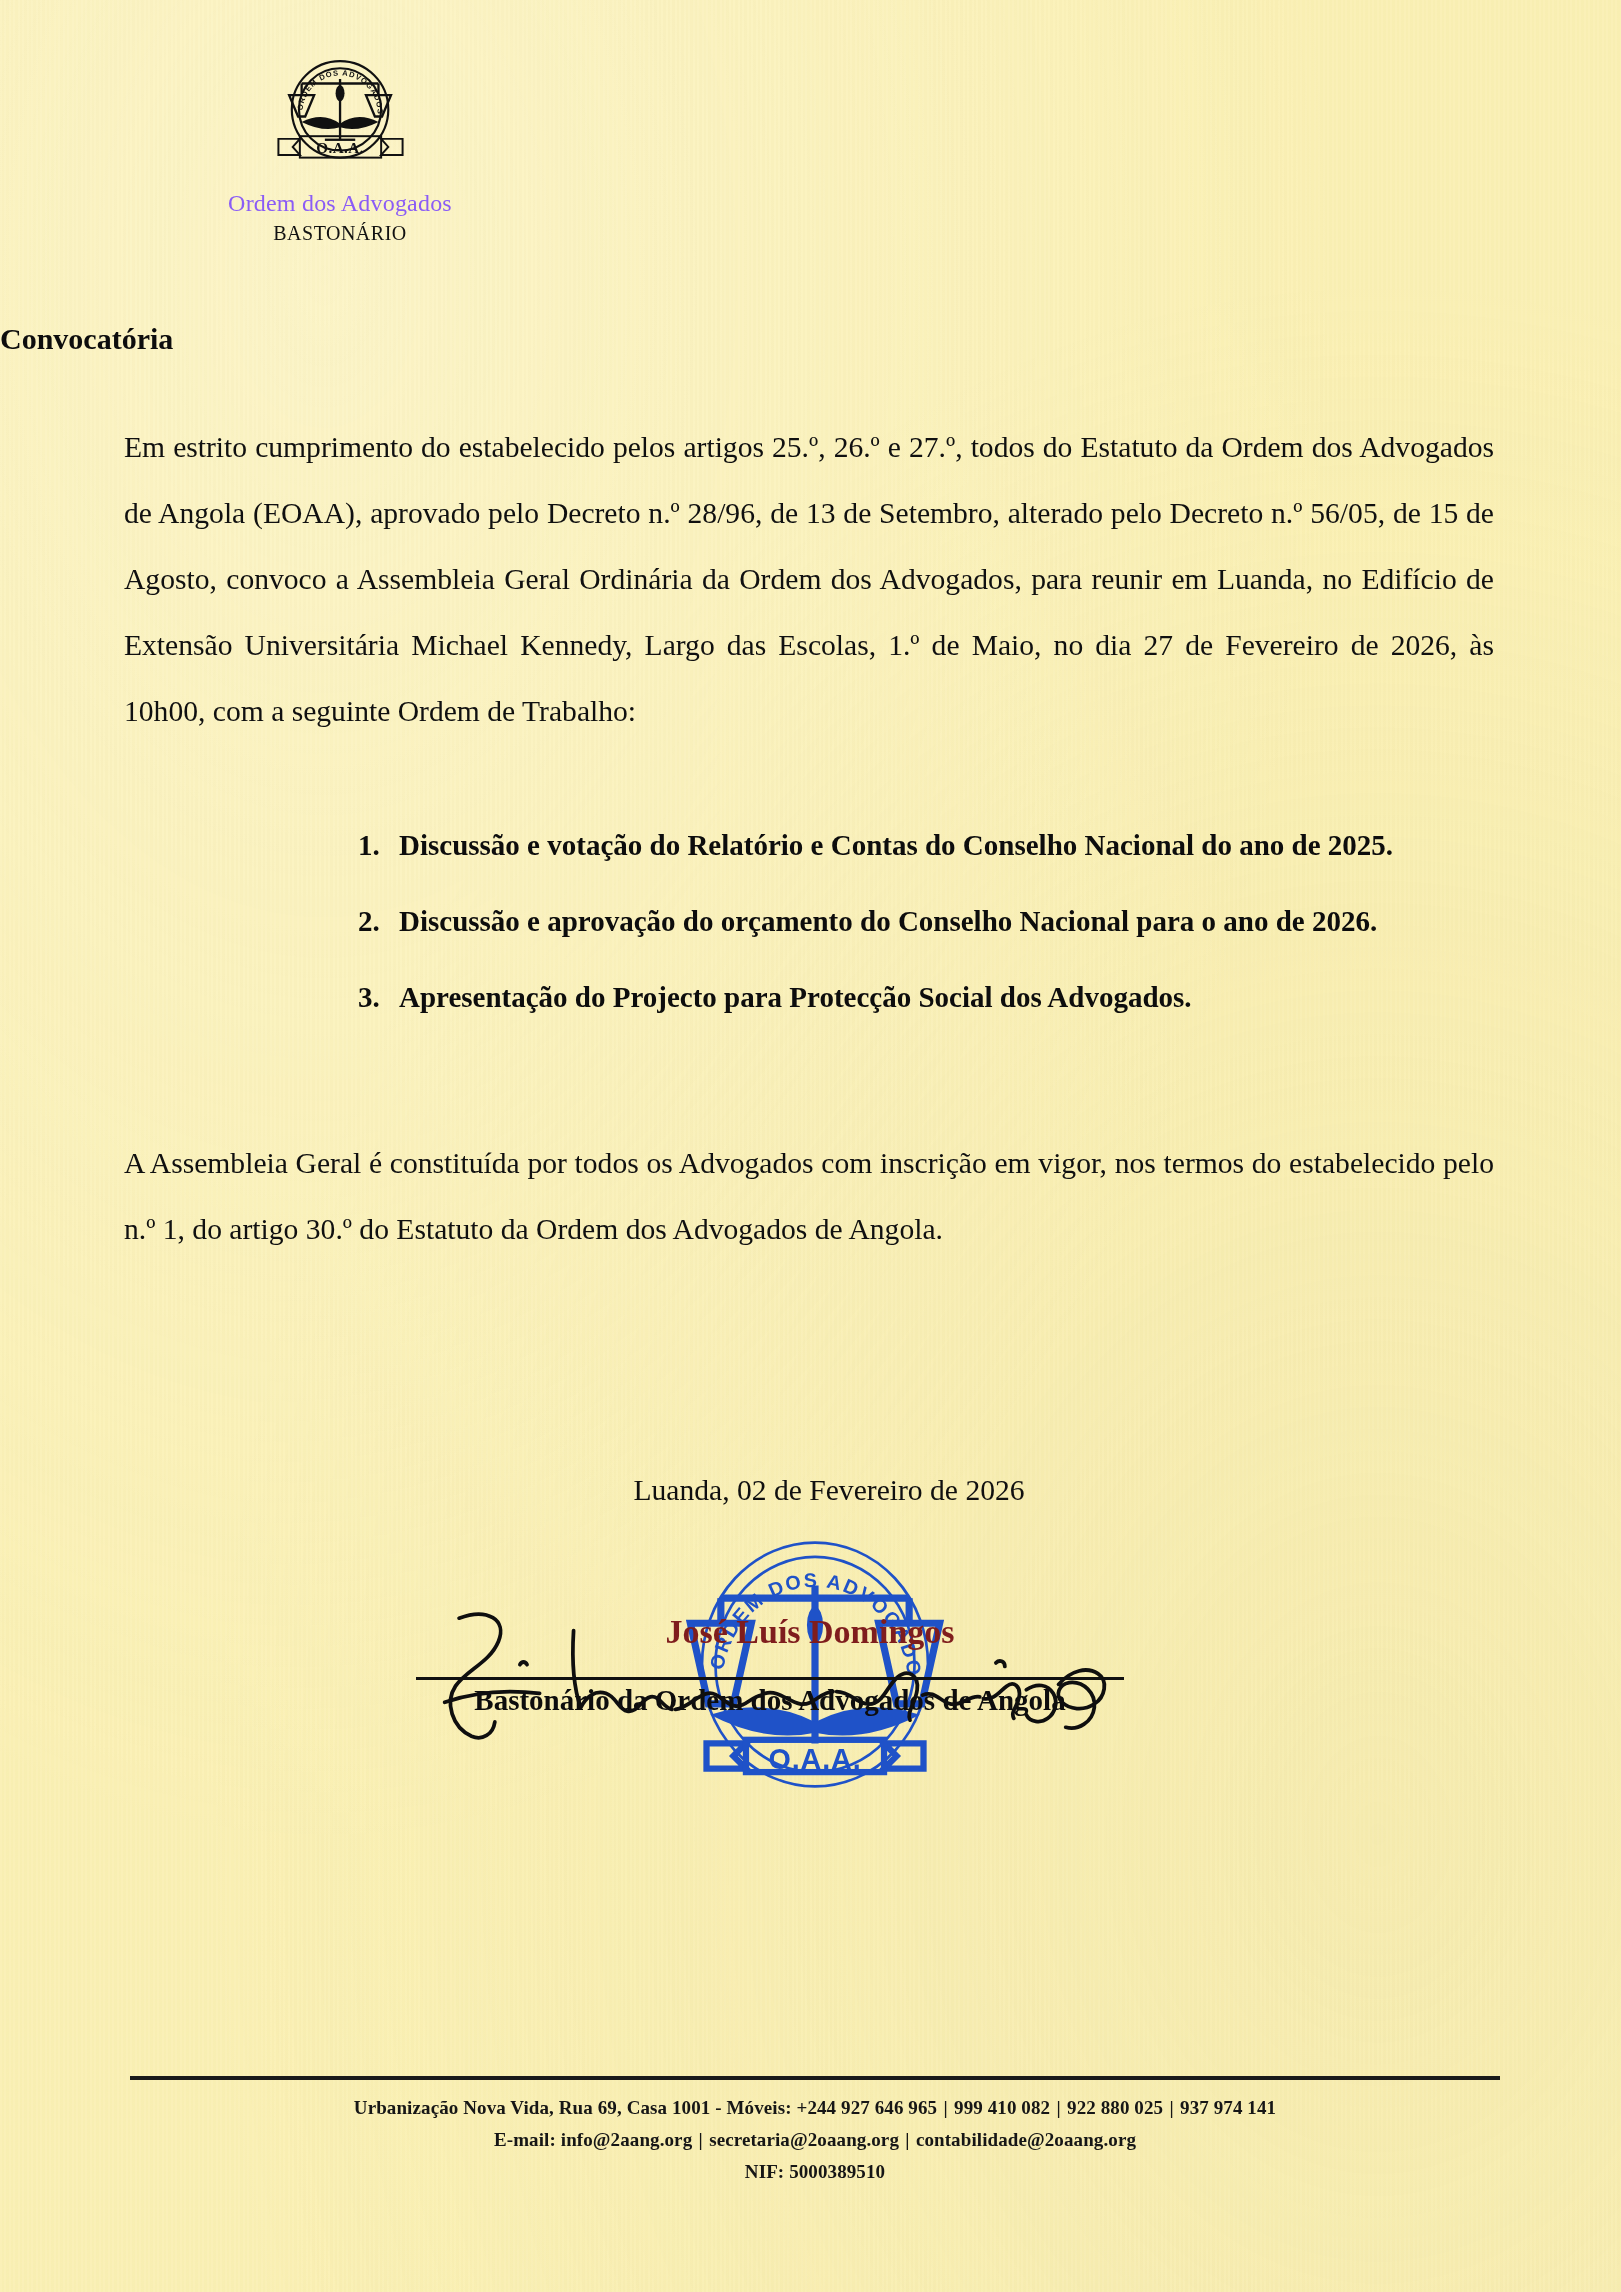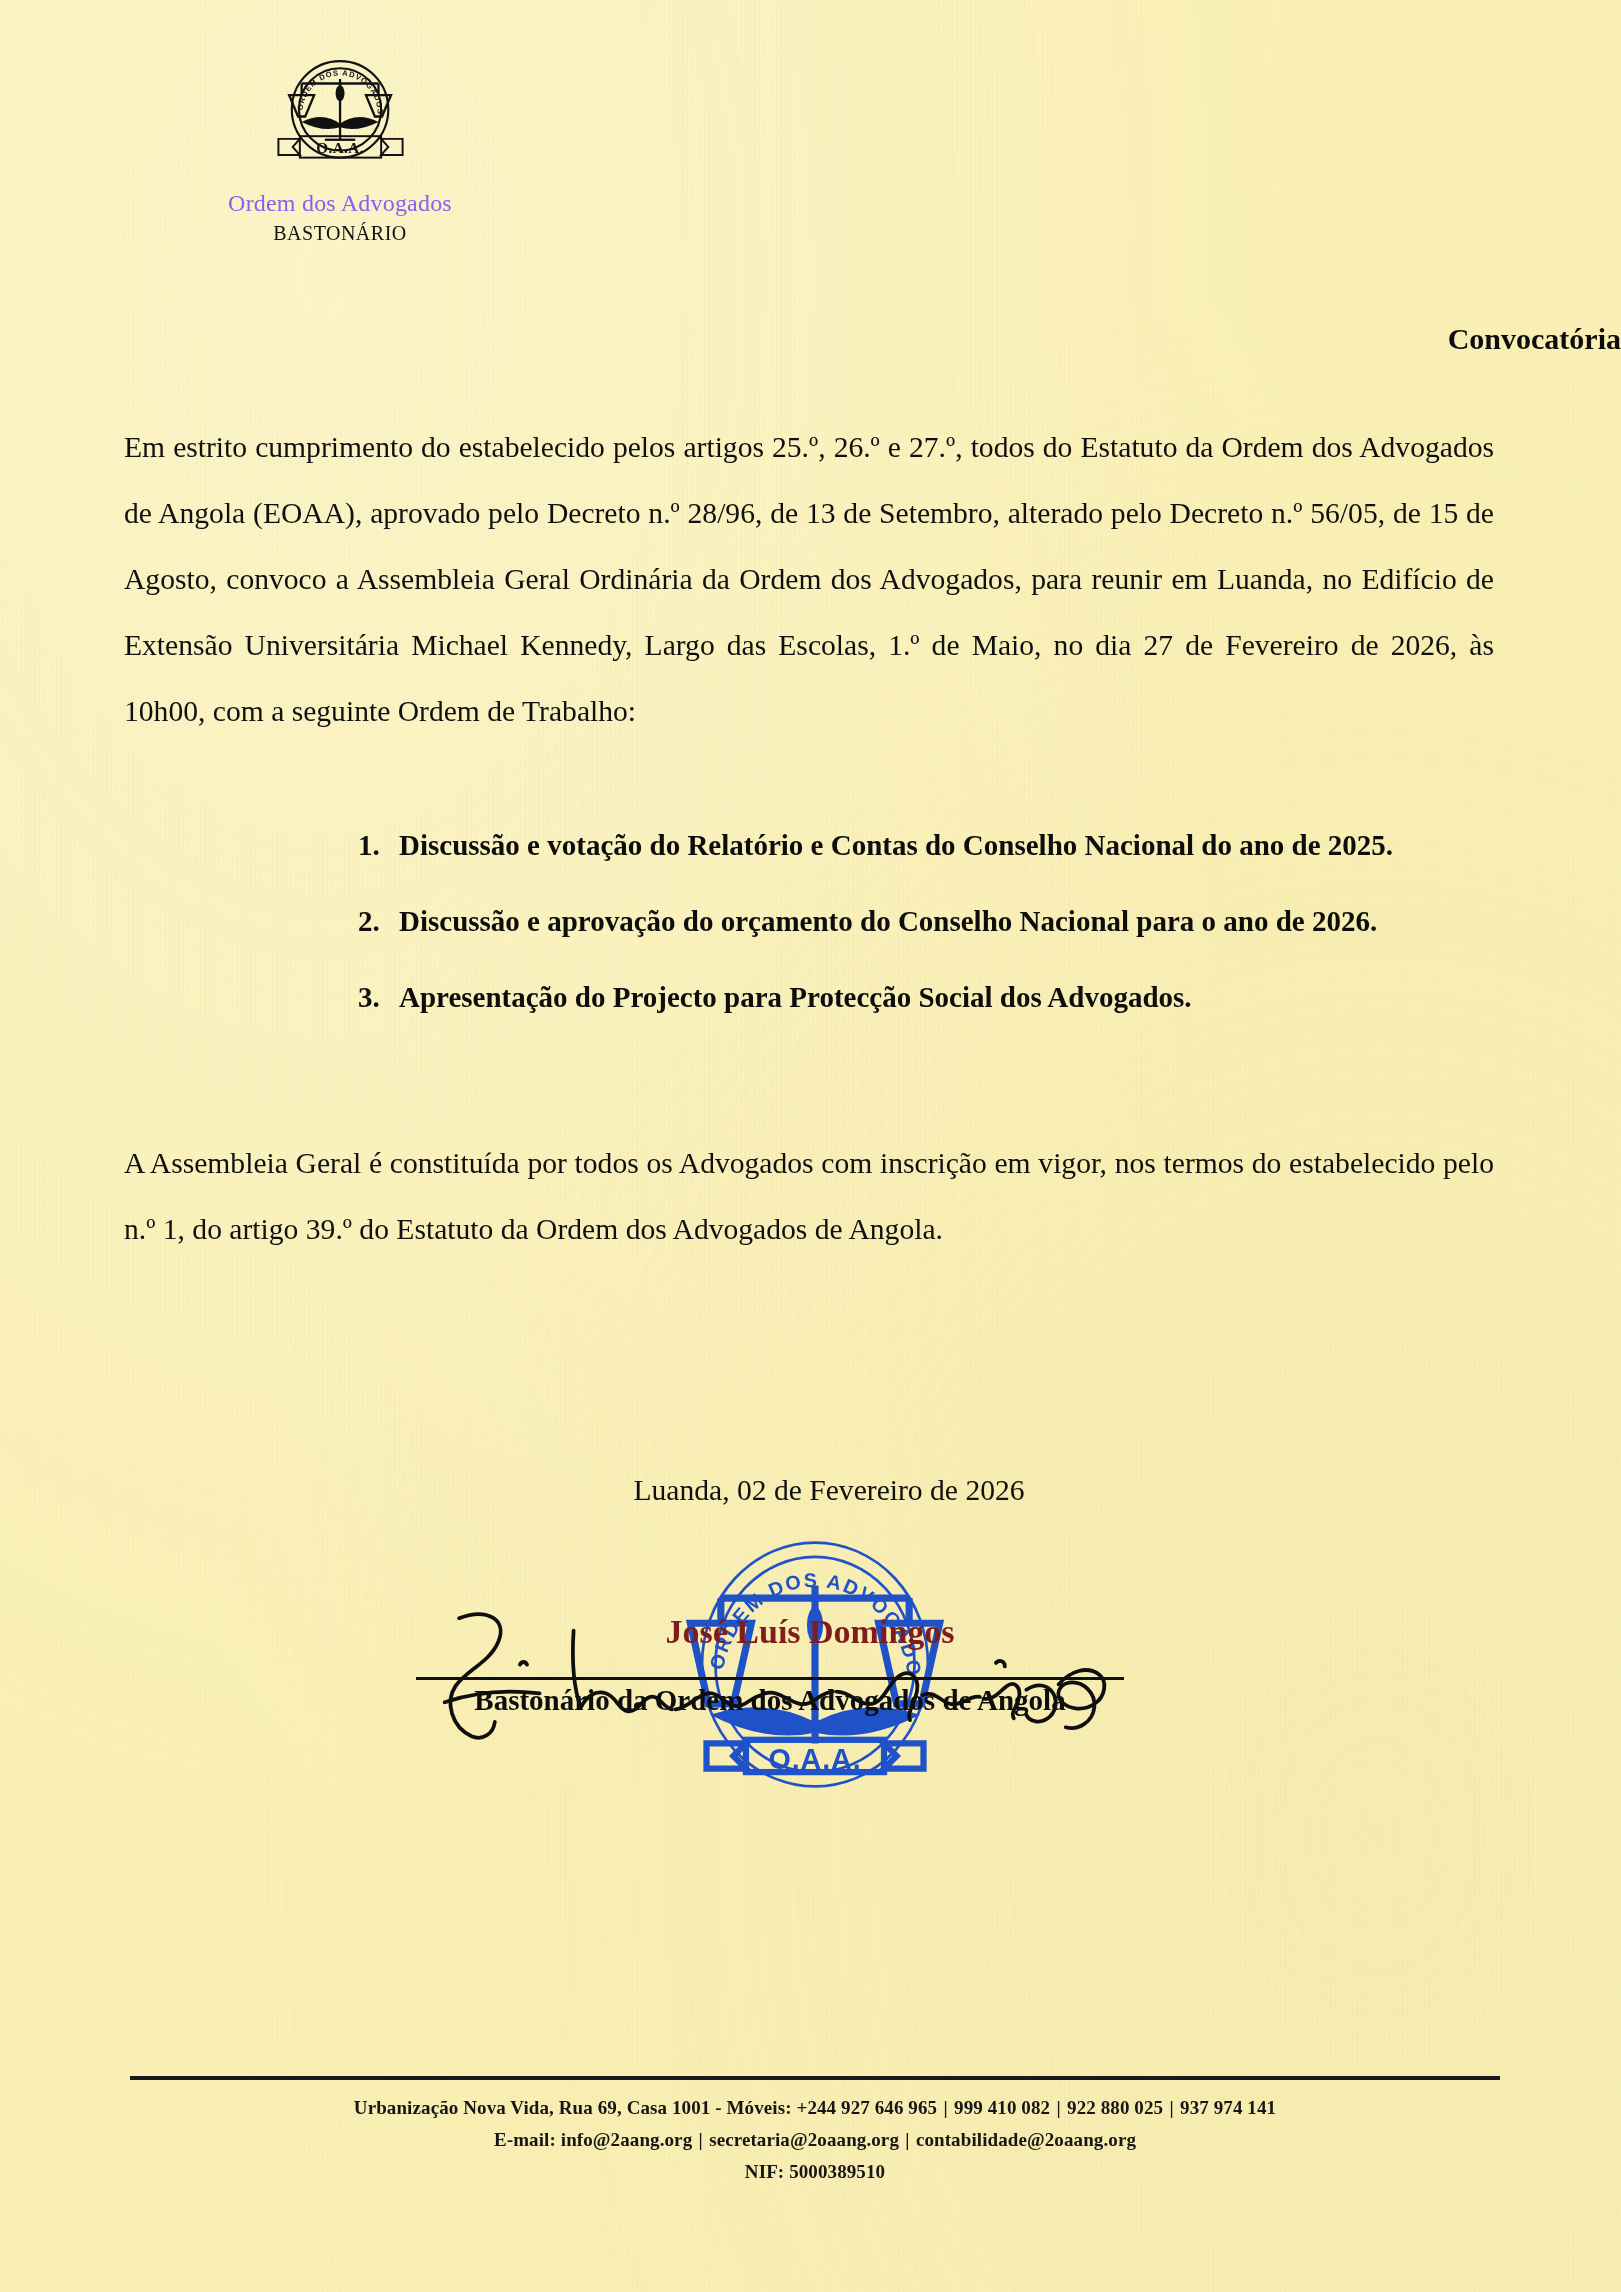--- a/index.html
+++ b/index.html
@@ -60,21 +60,21 @@
     margin-top: 5px;
     letter-spacing: 0.5px;
   }
 
   
   .doc-title {
     position: absolute;
     left: 0;
     right: 0;
     top: 322px;
-    text-align: right;
+    text-align: left;
     font-size: 30px;
     font-weight: bold;
     color: #0d0d0d;
   }
   .body-block {
     position: absolute;
     left: 124px;
     top: 414px;
     width: 1370px;
   }
@@ -277,21 +277,21 @@
       <span class="agenda-num">2.</span>
       <span class="agenda-text">Discussão e aprovação do orçamento do Conselho Nacional para o ano de 2026.</span>
     </div>
     <div class="agenda-item sp1">
       <span class="agenda-num">3.</span>
       <span class="agenda-text">Apresentação do Projecto para Protecção Social dos Advogados.</span>
     </div>
   </div>
 
   <div class="closing">
-    <p class="para">A Assembleia Geral é constituída por todos os Advogados com inscrição em vigor, nos termos do estabelecido pelo n.º 1, do artigo 39.º do Estatuto da Ordem dos Advogados de Angola.</p>
+    <p class="para">A Assembleia Geral é constituída por todos os Advogados com inscrição em vigor, nos termos do estabelecido pelo n.º 1, do artigo 30.º do Estatuto da Ordem dos Advogados de Angola.</p>
   </div>
 
   <div class="sig-date">Luanda, 02 de Fevereiro de 2026</div>
 
   <div class="sig-zone">
 
     <svg class="stamp" viewBox="0 0 330 300">
       <g fill="none" stroke="#1f52c8" stroke-width="3">
         <ellipse cx="165" cy="150" rx="126" ry="136"></ellipse>
         <ellipse cx="165" cy="150" rx="111" ry="120"></ellipse>

